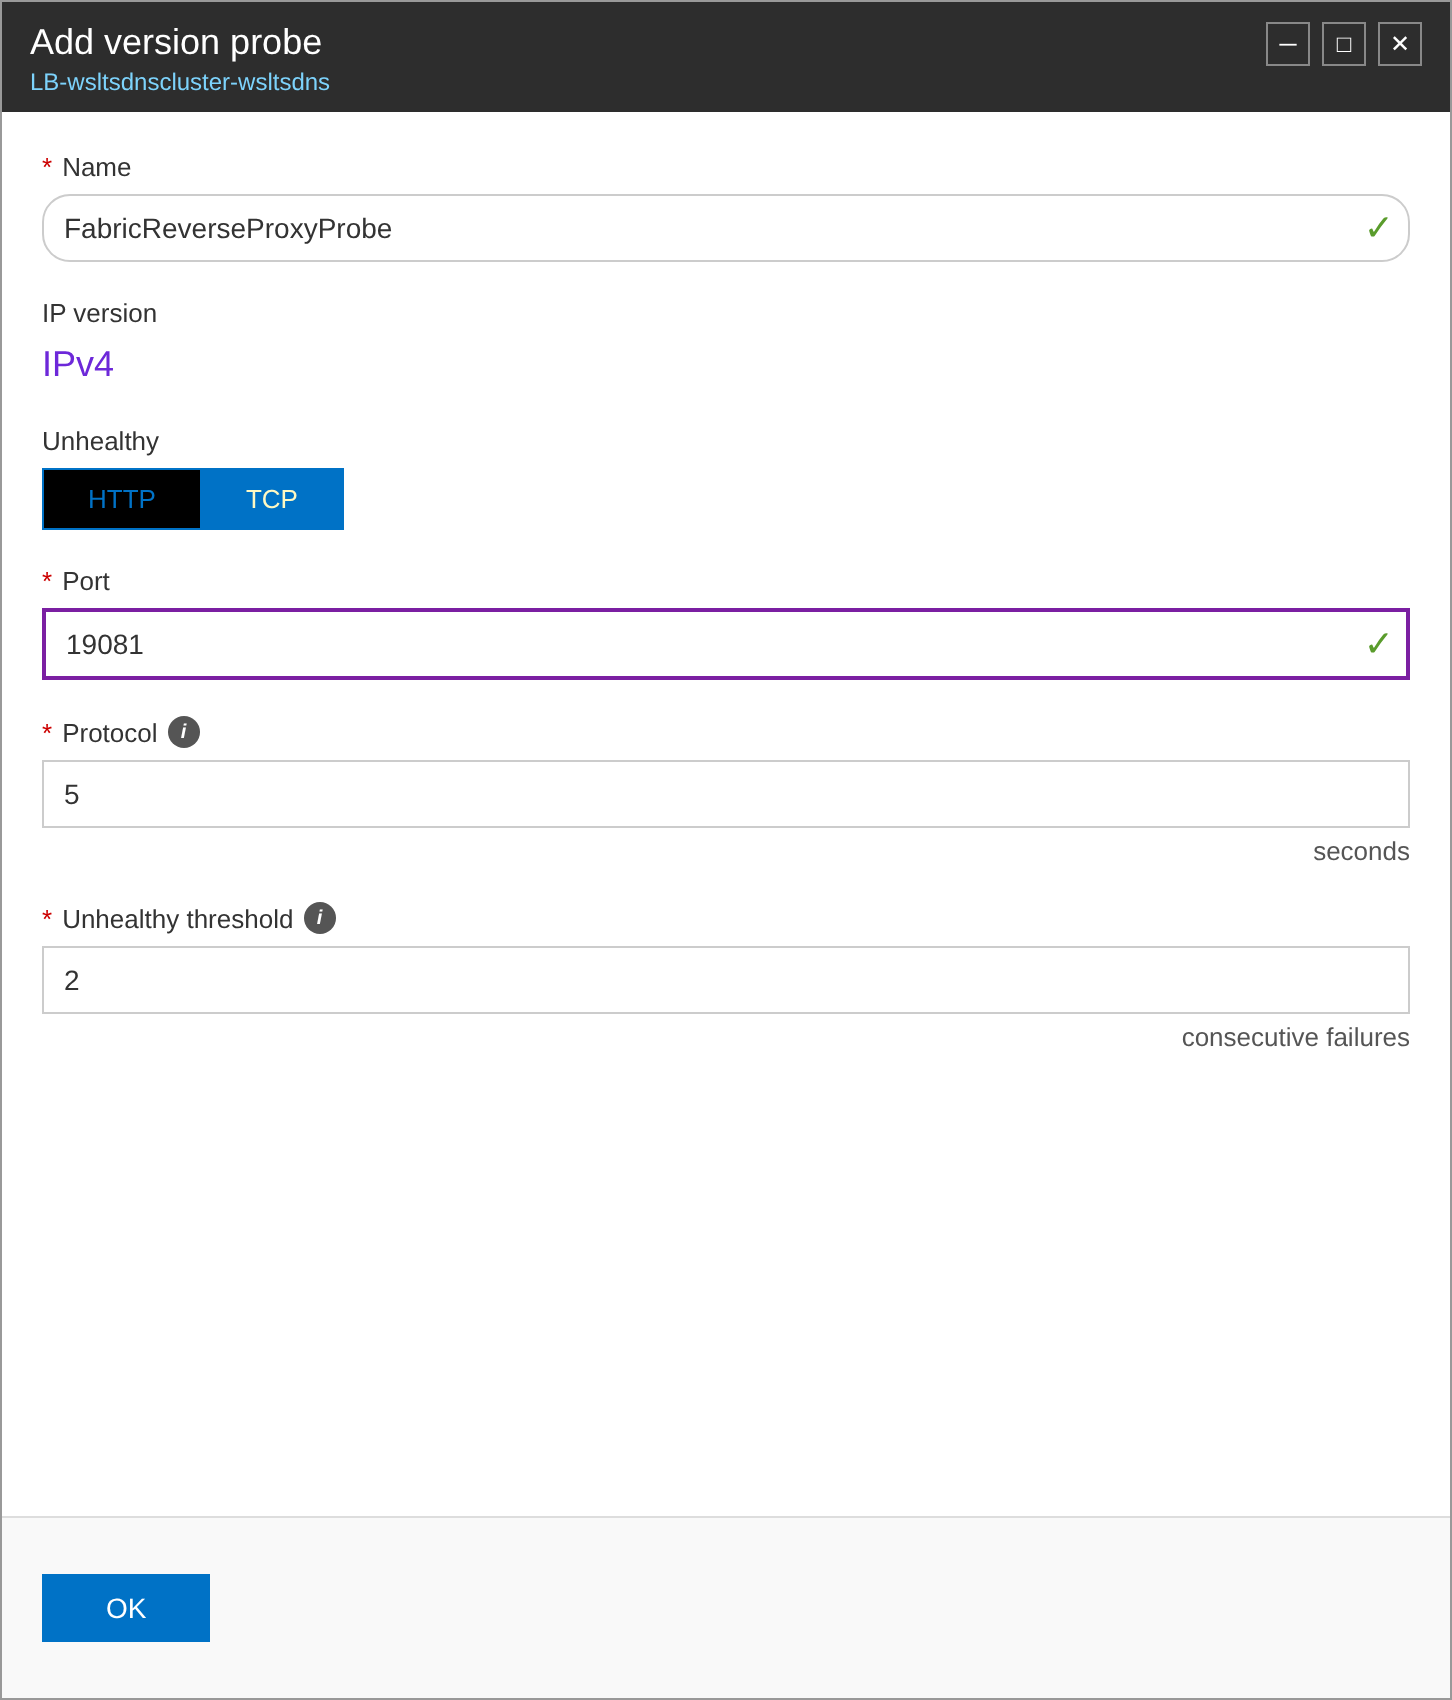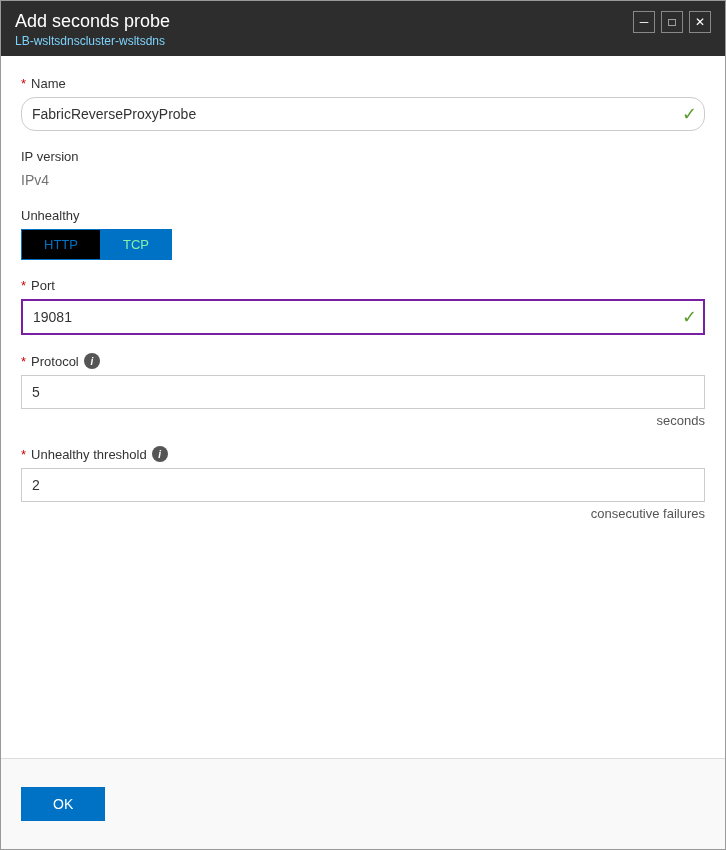--- a/index.html
+++ b/index.html
@@ -133,42 +133,42 @@
     }
 
     .check-icon {
       position: absolute;
       right: 8px;
       color: #5a9c2c;
       font-size: 18px;
     }
 
     .static-value {
-      font-size: 14px;
-      color: #737373;
+      font-size: 18px;
+      color: #6d28d9;
       padding: 2px 0;
     }
 
     .protocol-group {
       display: flex;
       gap: 0;
     }
 
     .proto-btn {
       padding: 7px 22px;
       border: 1px solid #0072c6;
       font-size: 13px;
       cursor: pointer;
       background: #000000;
       color: #0072c6;
     }
 
     .proto-btn.active {
       background: #0072c6;
-      color: #86efac;
+      color: #fef9c3;
     }
 
     .proto-btn:first-child {
       border-right: none;
     }
 
     .port-input-wrapper {
       position: relative;
       display: flex;
       align-items: center;
@@ -209,21 +209,21 @@
       cursor: pointer;
     }
   </style>
 </head>
 <body>
 
 <div class="dialog">
 
   <div class="title-bar">
     <div class="title-bar-text">
-      <span class="title-main">Add seconds probe</span>
+      <span class="title-main">Add version probe</span>
       <span class="title-sub">LB-wsltsdnscluster-wsltsdns</span>
     </div>
     <div class="title-bar-controls">
       <button class="title-btn">─</button>
       <button class="title-btn">□</button>
       <button class="title-btn">✕</button>
     </div>
   </div>
 
   <div class="content">

